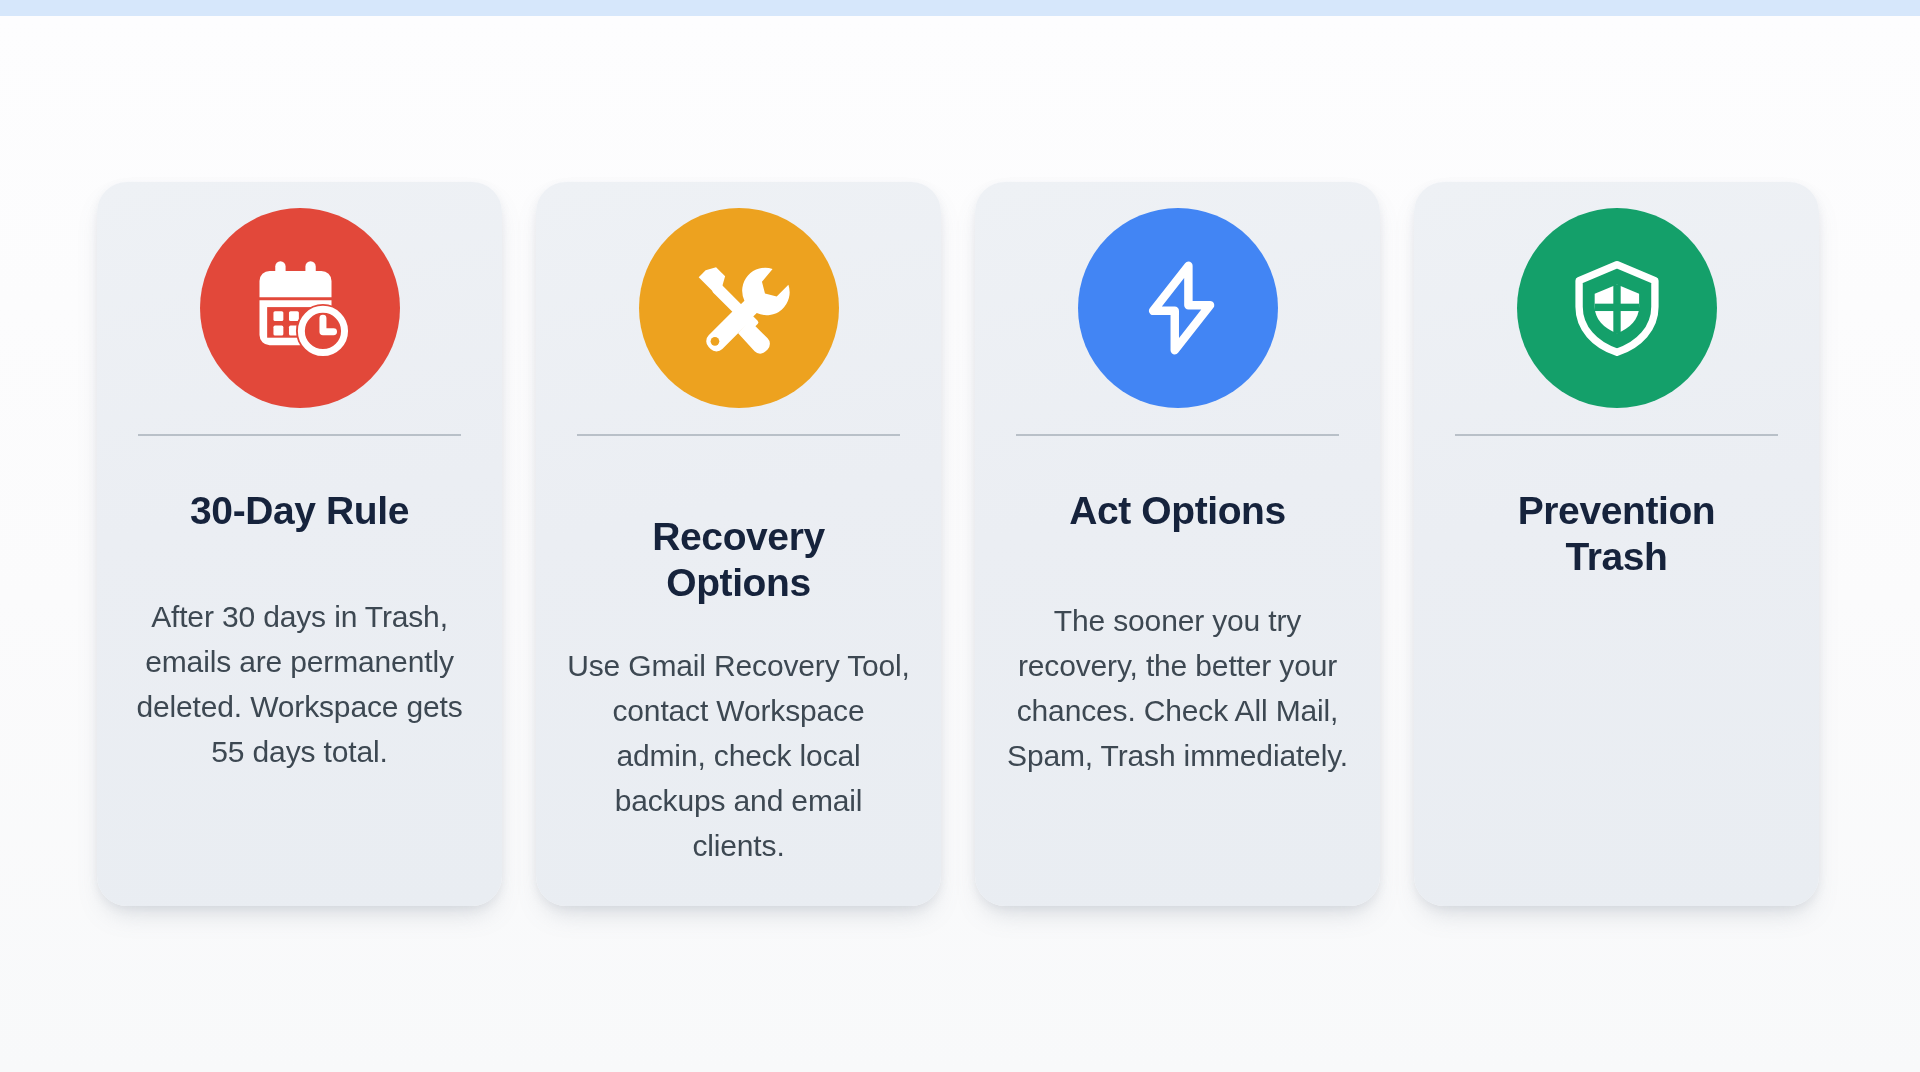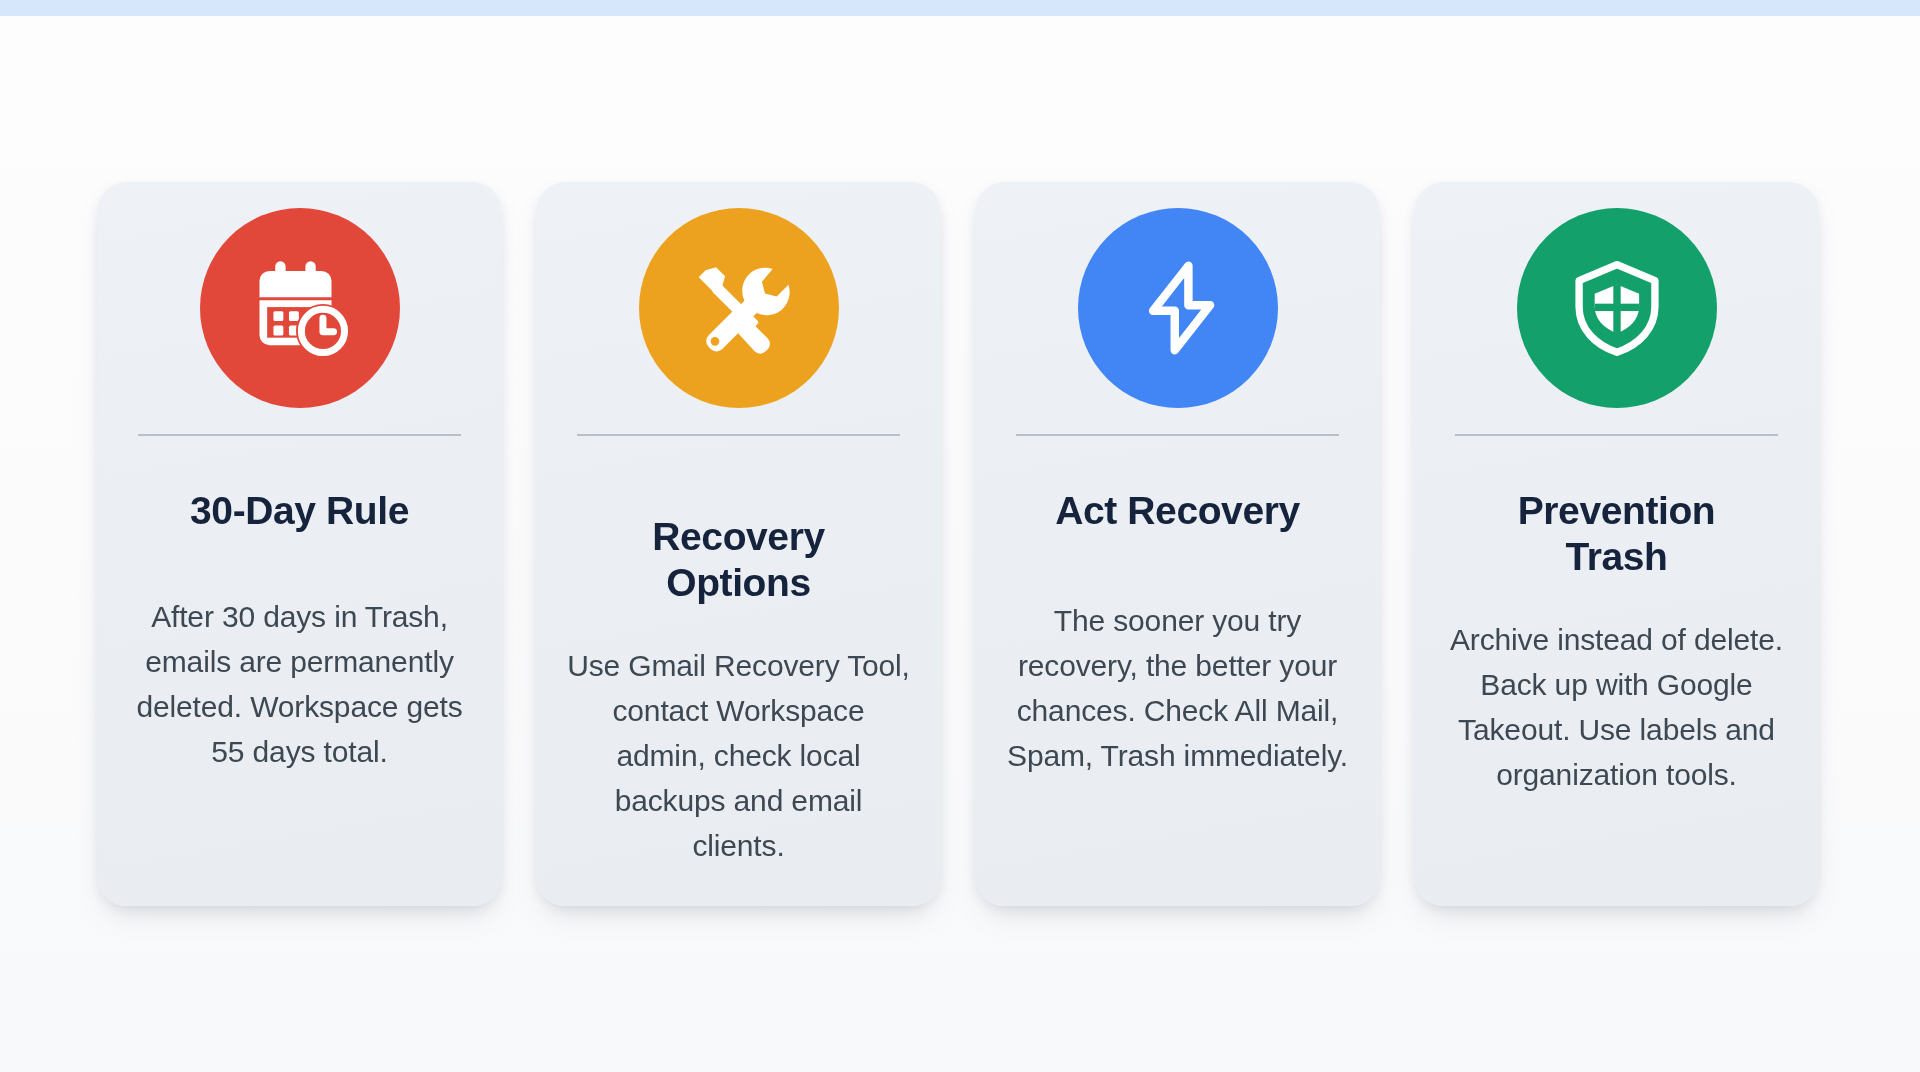--- a/index.html
+++ b/index.html
@@ -217,21 +217,21 @@
       <div class="icon-circle" style="background:#4285f4;">
         <span>
           <svg width="104" height="104" viewBox="0 0 48 48" fill="none" xmlns="http://www.w3.org/2000/svg">
             <path d="M28.8 4.5 L12.5 25.3 h10.0 v18.2 L38.8 22.7 h-10.0 Z" fill="none" stroke="#ffffff" stroke-width="3.9" stroke-linejoin="round" stroke-linecap="round"></path>
           </svg>
         </span>
       </div>
     </div>
     <div class="divider"></div>
     <div class="title-zone">
-      <h2 class="card-title">Act Recovery</h2>
+      <h2 class="card-title">Act Options</h2>
     </div>
     <div class="body-zone">
       <p class="card-body">The sooner you try recovery, the better your chances. Check All Mail, Spam, Trash immediately.</p>
     </div>
   </div>
 
   <div class="card four">
     <div class="icon-zone">
       <div class="icon-circle" style="background:#14a06a;">
         <span>
@@ -245,18 +245,15 @@
             <rect x="13.7" y="22.0" width="20.5" height="3.4" fill="#14a06a"></rect>
           </svg>
         </span>
       </div>
     </div>
     <div class="divider"></div>
     <div class="title-zone">
       <h2 class="card-title">Prevention
 Trash</h2>
     </div>
-    <div class="body-zone">
-      <p class="card-body">Archive instead of delete. Back up with Google Takeout. Use labels and organization tools.</p>
-    </div>
   </div>
 
 </div>
 
 </body></html>

